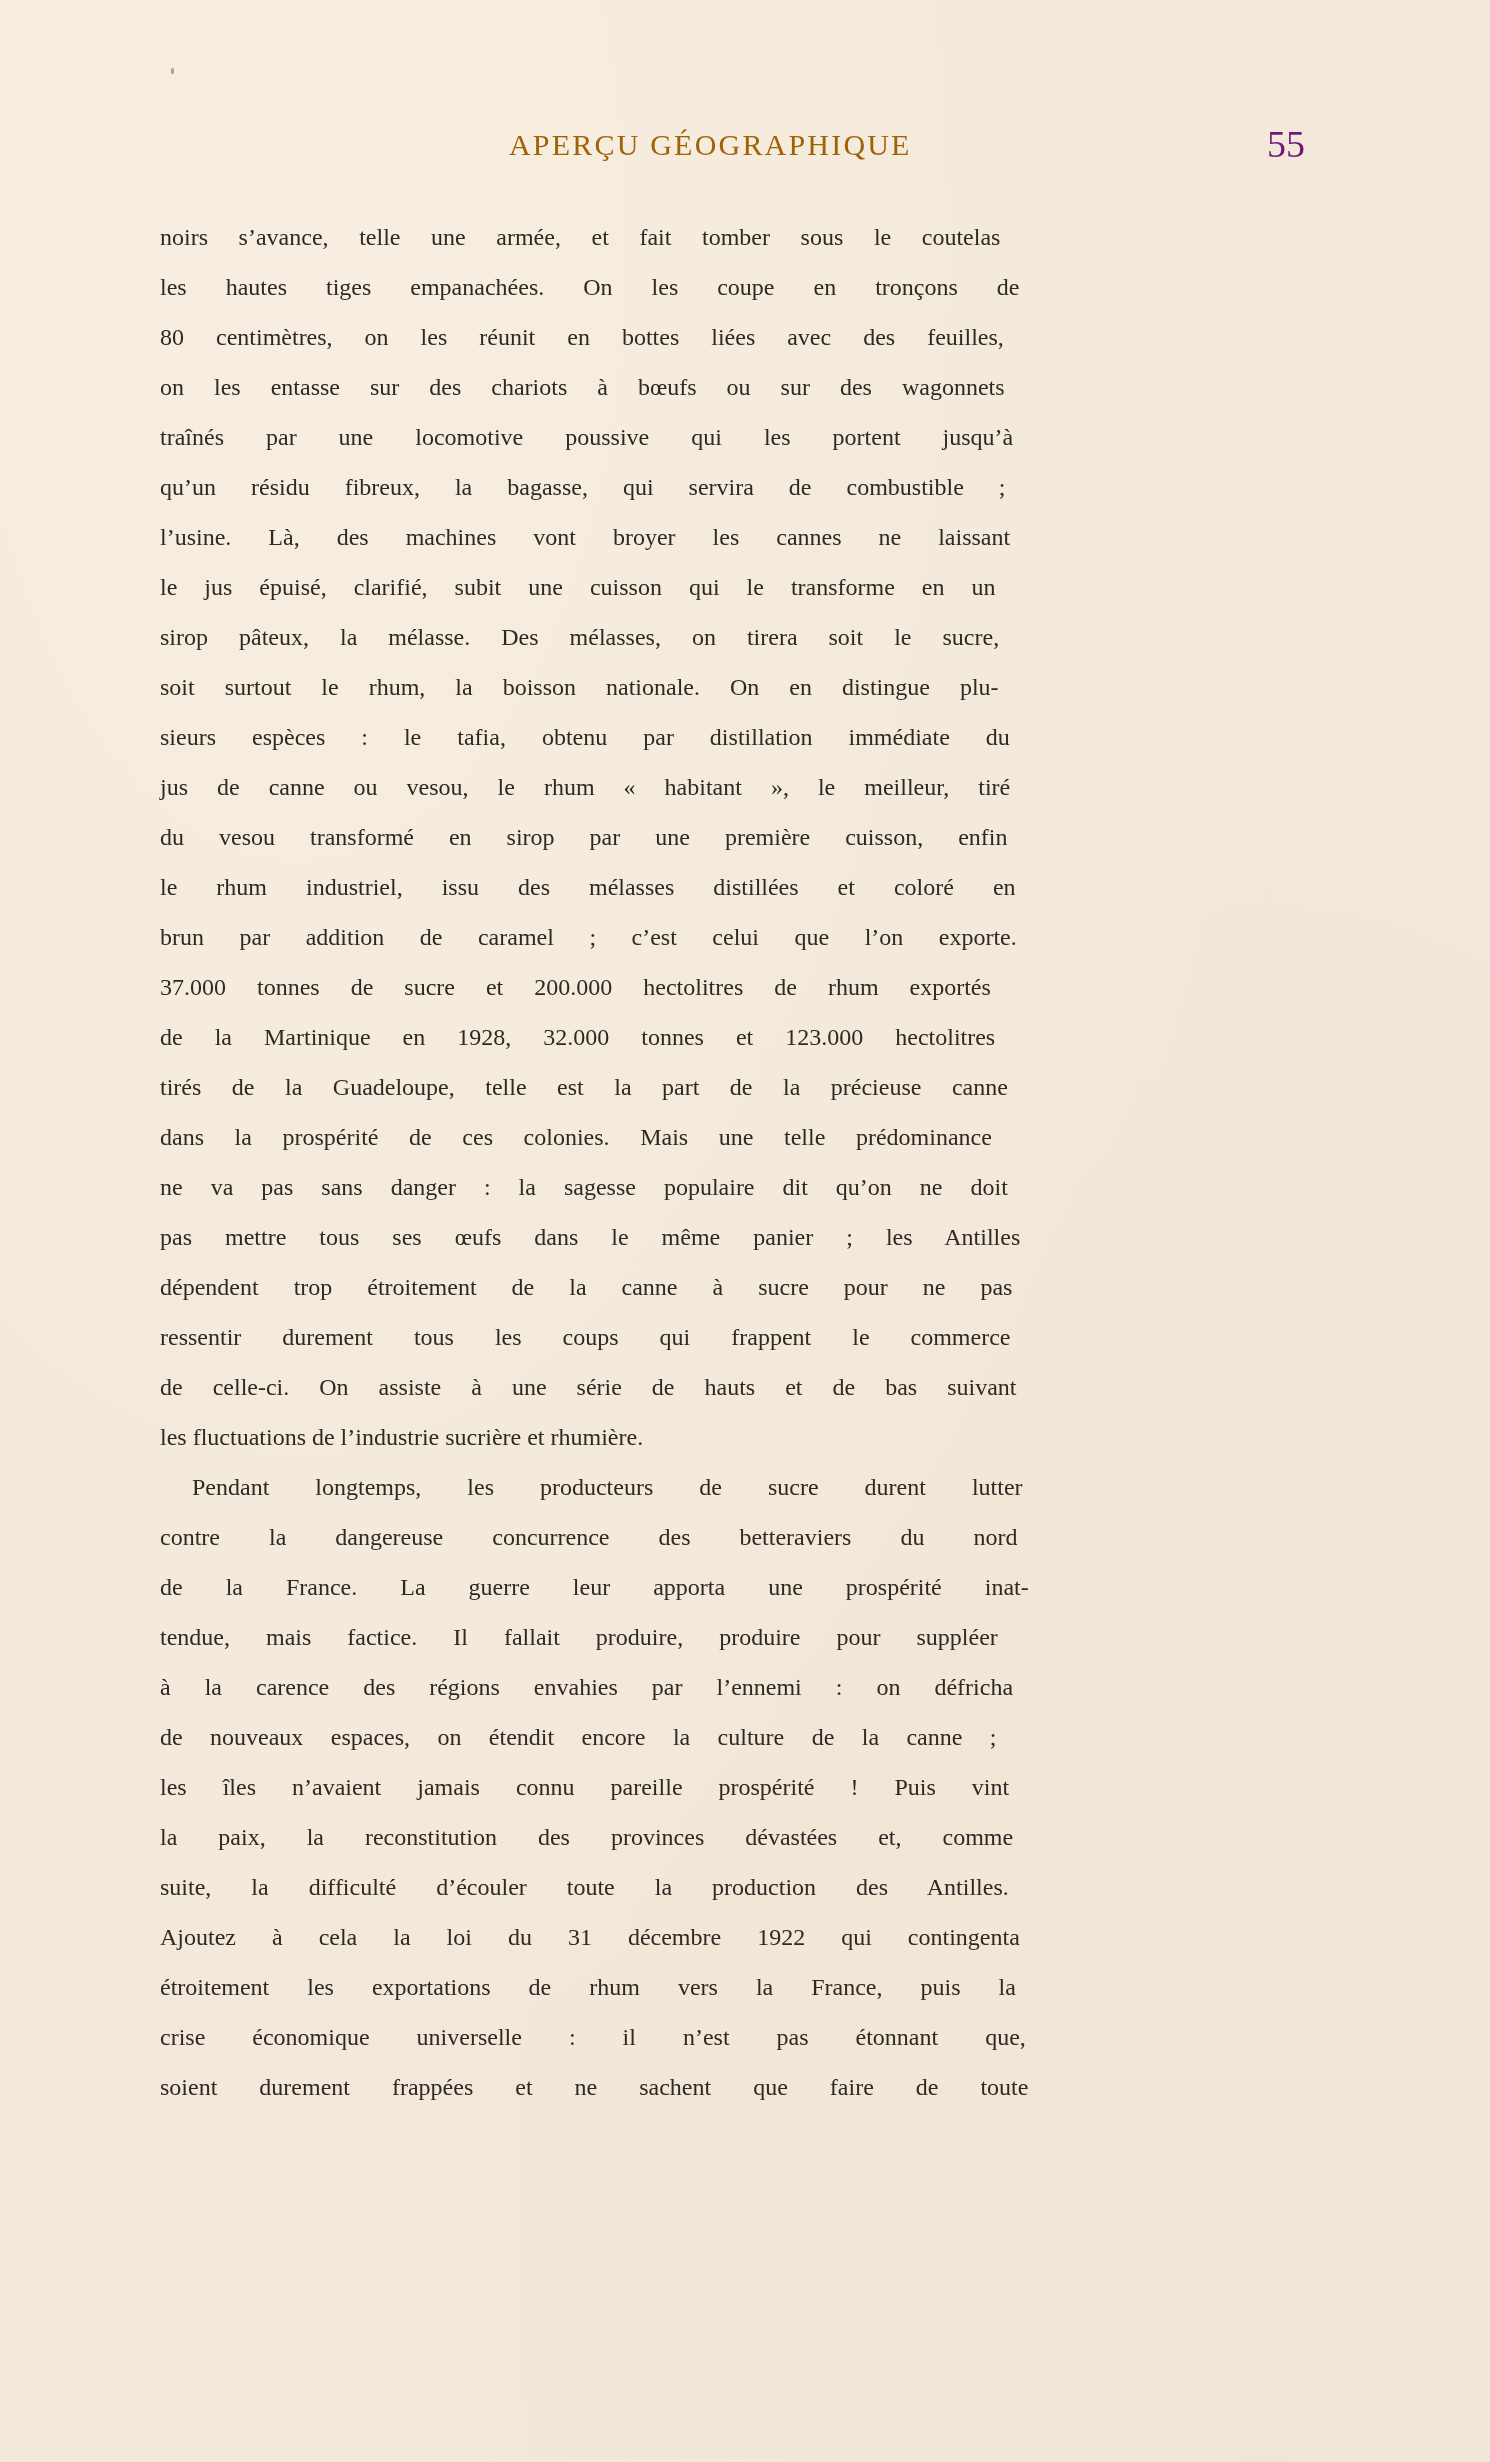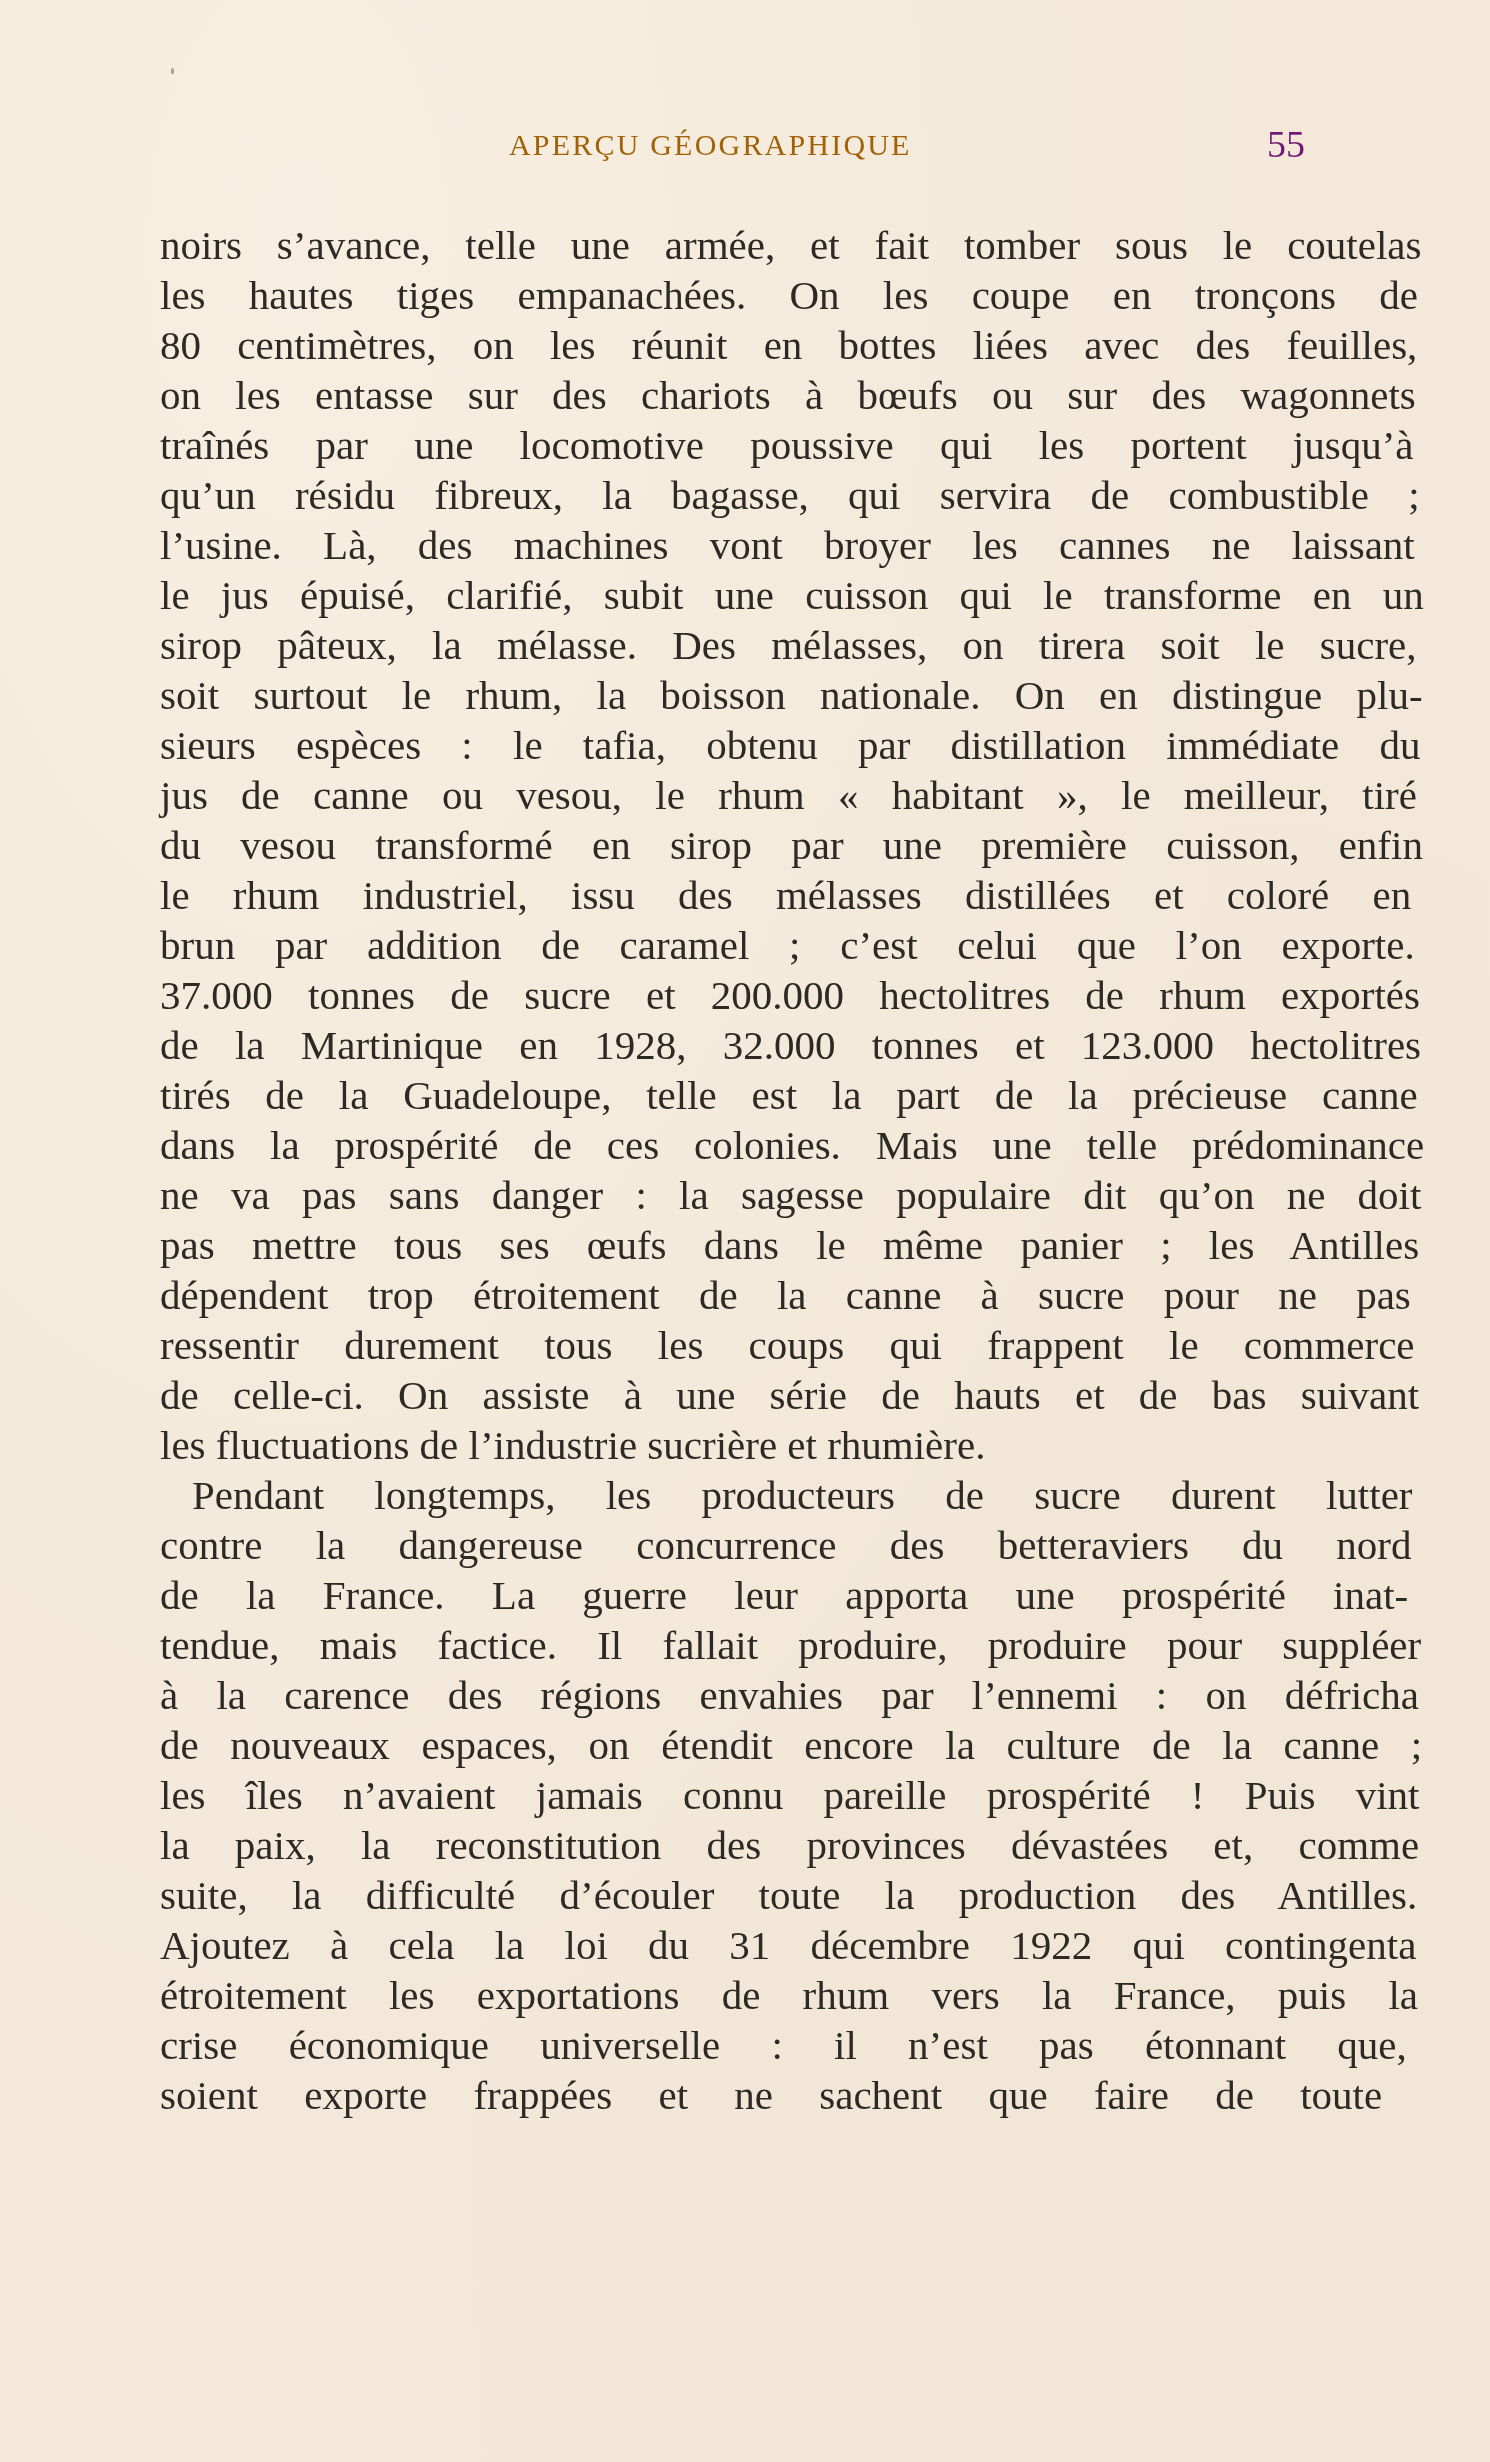--- a/index.html
+++ b/index.html
@@ -49,23 +49,22 @@
     right: 0;
     top: -1.8px;
     font-size: 38px;
     color: #701a75;
   }
   .body-text {
     position: absolute;
     top: 212px;
     left: 160px;
     width: 1145px;
-    font-size: 41px;
+    font-size: 24px;
     line-height: 50px;
-    margin-top: 8px;
   }
   .line {
     display: block;
     white-space: nowrap;
     text-align: justify;
     text-align-last: justify;
     height: 50px;
     overflow: visible;
   }
   .line.last {
@@ -120,17 +119,17 @@
         <span class="line" style="word-spacing: 37px; text-align: left; text-align-last: left;">de la France. La guerre leur apporta une prospérité inat-</span>
         <span class="line" style="word-spacing: 30px; text-align: left; text-align-last: left;">tendue, mais factice. Il fallait produire, produire pour suppléer</span>
         <span class="line" style="word-spacing: 28px; text-align: left; text-align-last: left;">à la carence des régions envahies par l’ennemi : on défricha</span>
         <span class="line" style="word-spacing: 21.4px; text-align: left; text-align-last: left;">de nouveaux espaces, on étendit encore la culture de la canne ;</span>
         <span class="line" style="word-spacing: 30px; text-align: left; text-align-last: left;">les îles n’avaient jamais connu pareille prospérité ! Puis vint</span>
         <span class="line" style="word-spacing: 35px; text-align: left; text-align-last: left;">la paix, la reconstitution des provinces dévastées et, comme</span>
         <span class="line" style="word-spacing: 34px; text-align: left; text-align-last: left;">suite, la difficulté d’écouler toute la production des Antilles.</span>
         <span class="line" style="word-spacing: 30px; text-align: center; text-align-last: left;">Ajoutez à cela la loi du 31 décembre 1922 qui contingenta</span>
         <span class="line" style="word-spacing: 32px; text-align: left; text-align-last: left;">étroitement les exportations de rhum vers la France, puis la</span>
         <span class="line" style="word-spacing: 41px; text-align: left; text-align-last: left;">crise économique universelle : il n’est pas étonnant que,</span>
-        <span class="line" style="word-spacing: 36px; text-align: left; text-align-last: left;">soient exporte frappées et ne sachent que faire de toute</span>
+        <span class="line" style="word-spacing: 36px; text-align: left; text-align-last: left;">soient durement frappées et ne sachent que faire de toute</span>
       </p>
     </div>
 </main>
 
 
 </body></html>

